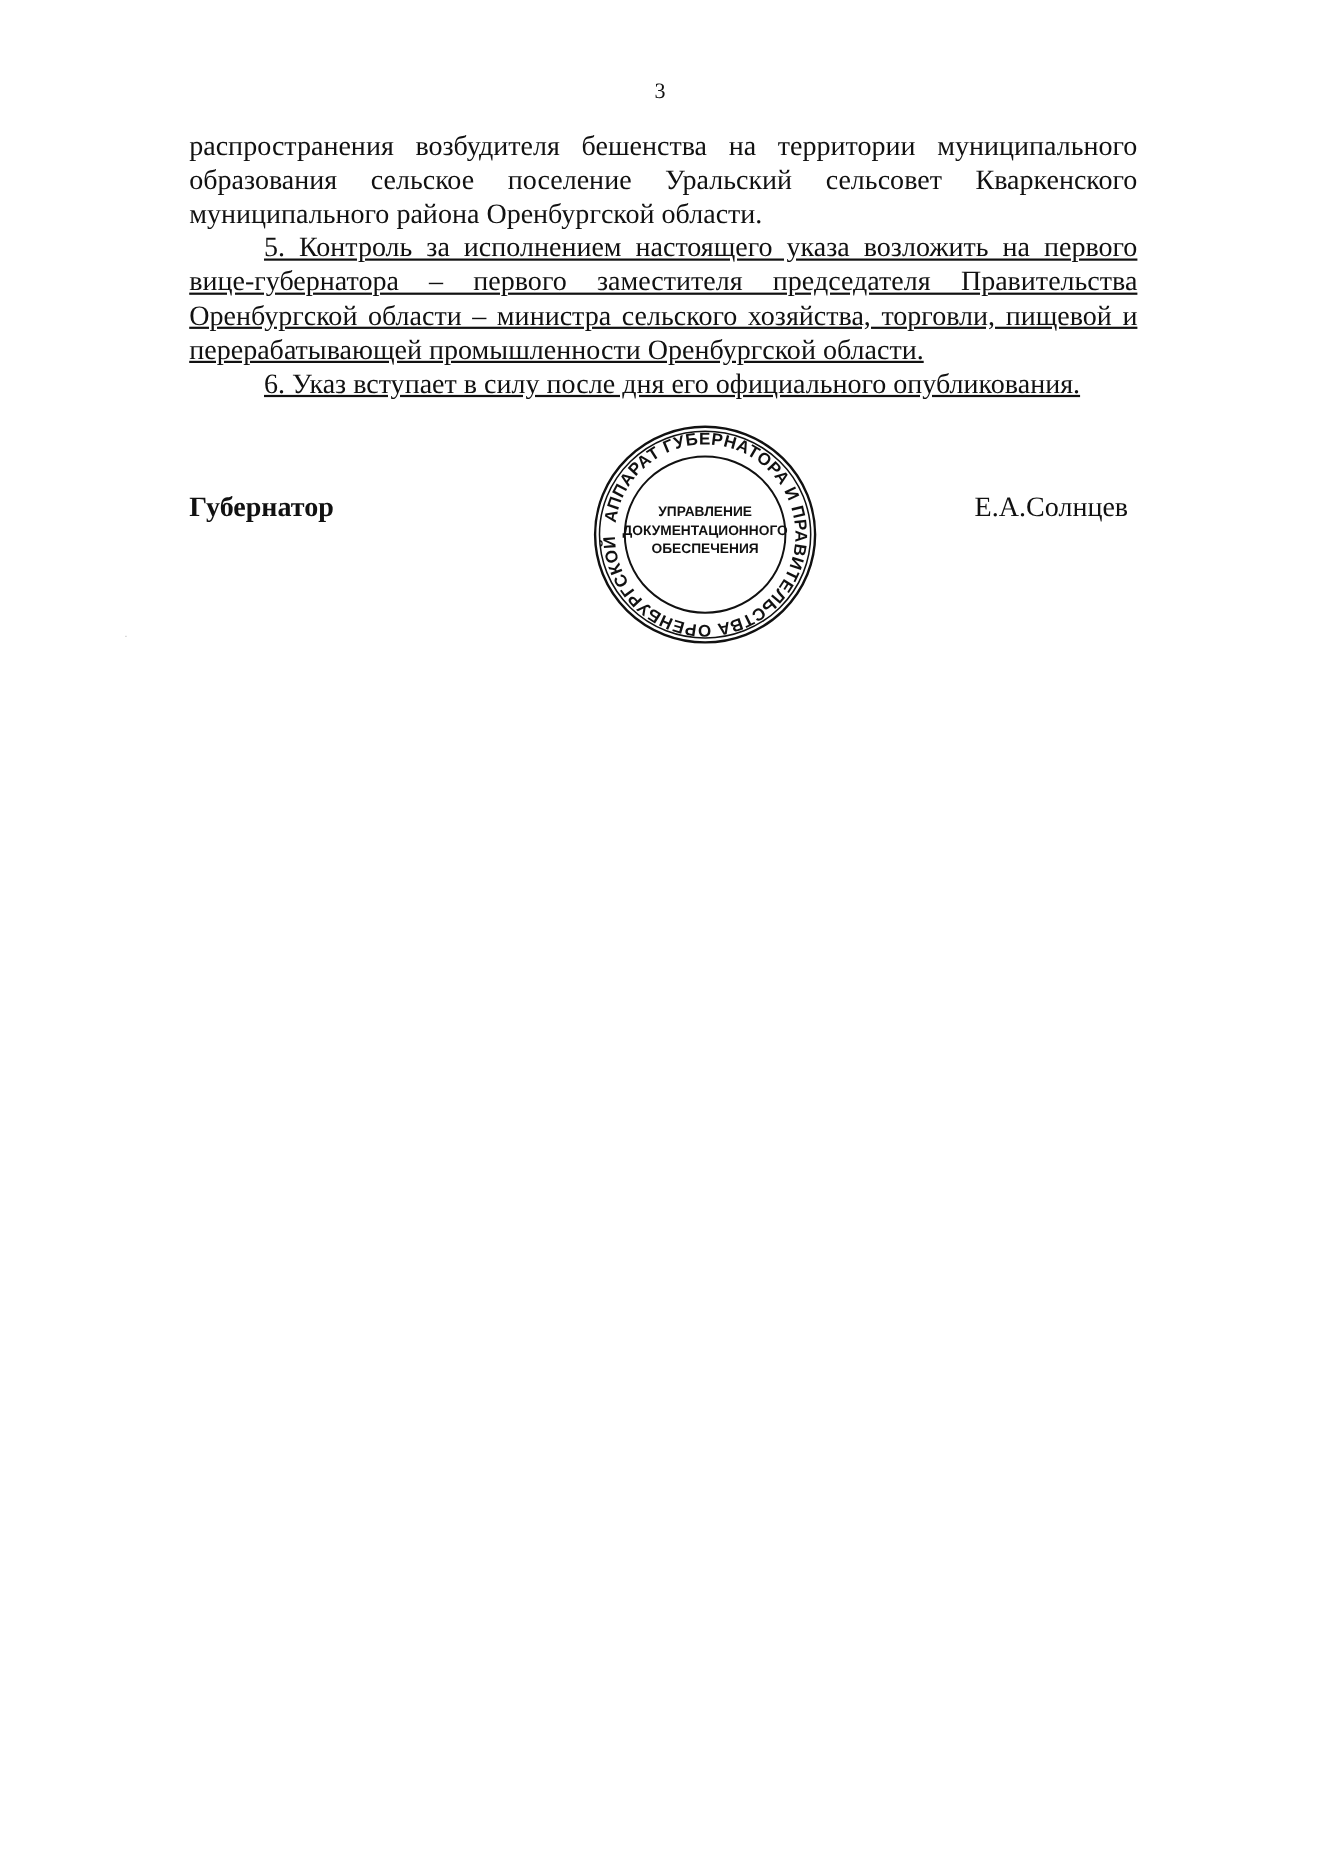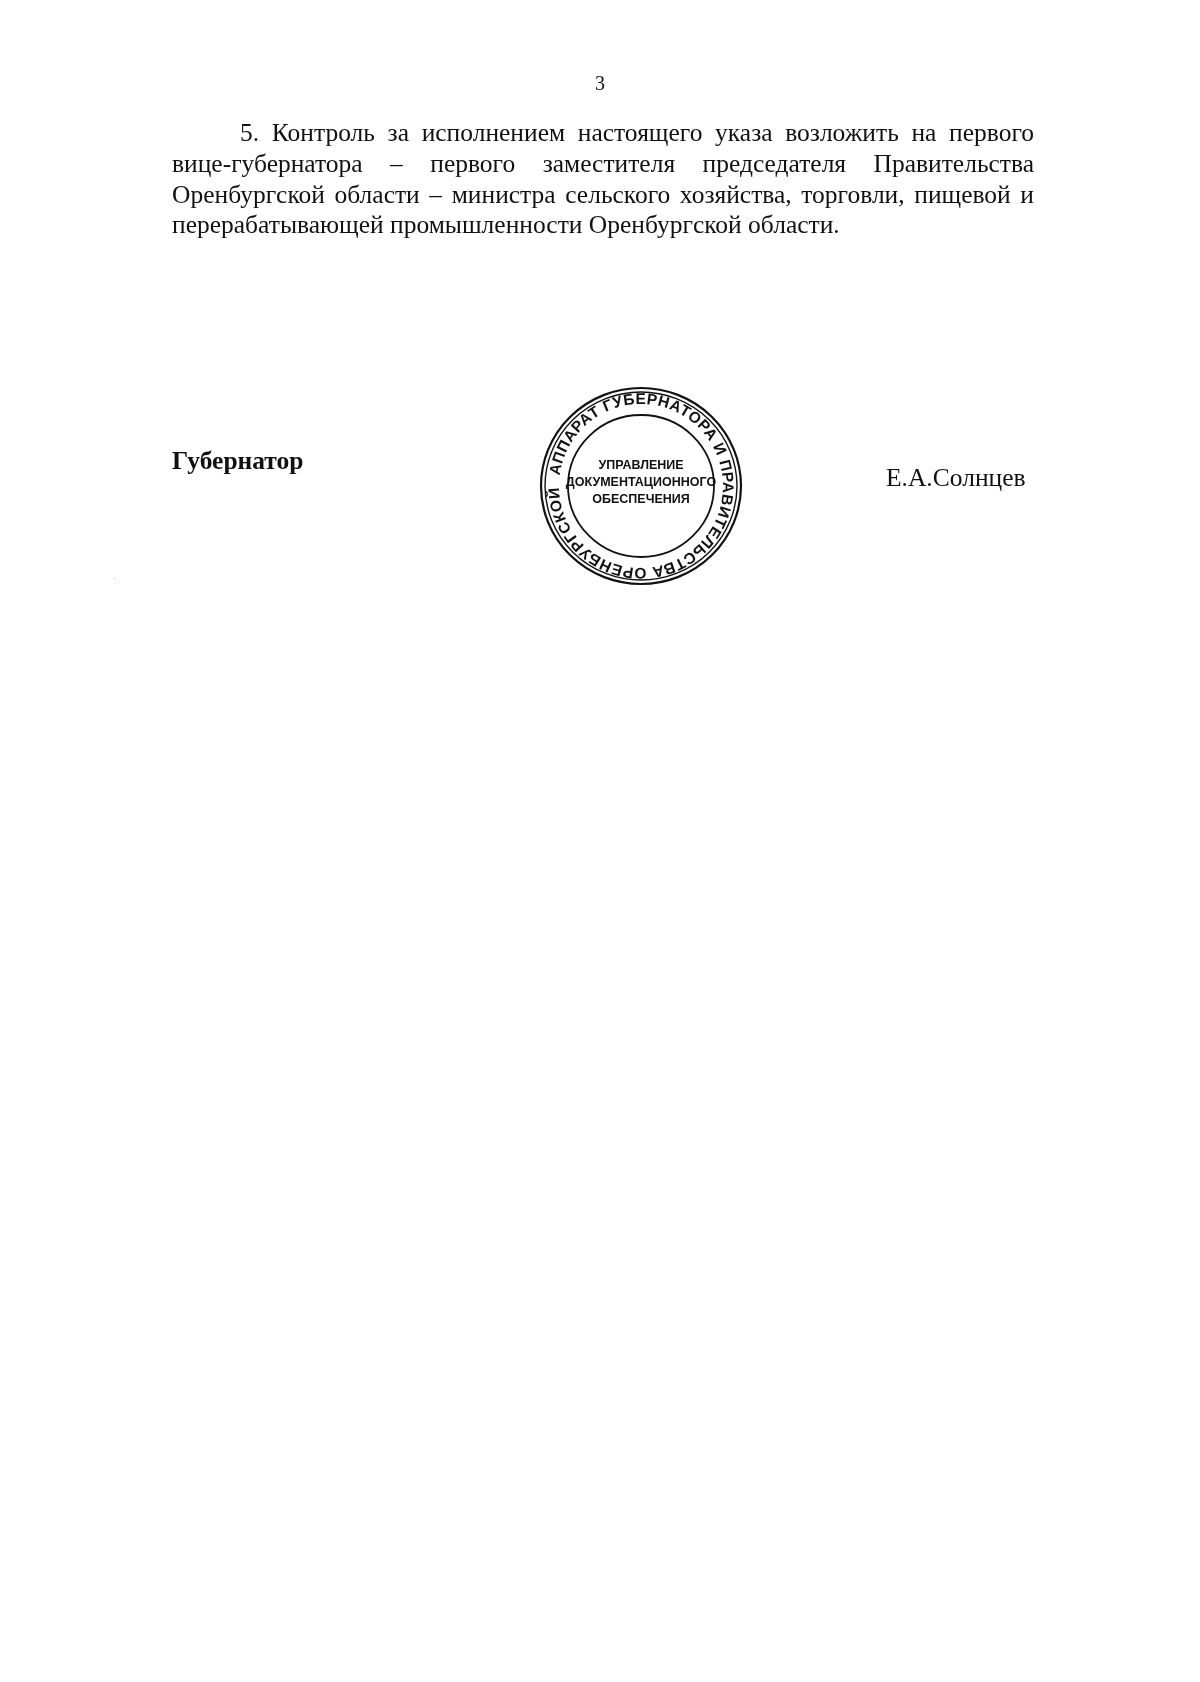--- a/index.html
+++ b/index.html
@@ -1,34 +1,36 @@
 <!DOCTYPE html>
 <html><head>
 <meta charset="utf-8">
 <style>
   html, body { margin:0; padding:0; background:#ffffff; }
   body { width:1200px; height:1682px; position:relative; overflow:hidden;
          font-family:"Liberation Serif", "DejaVu Serif", serif; color:#111; }
   .page-number { position:absolute; left:0; width:1200px; top:72px; text-align:center; font-size:20px; }
   .body-text { position:absolute; left:172px; width:862px; top:118px; font-size:25.5px; line-height:30.8px; }
   .para { margin:0; text-align:justify; text-align-last:left; }
-  .para.indent { text-indent:68px; }
+  .para.indent { text-indent:68px;text-decoration:underline; }
   .sign-left { position:absolute; left:172px; top:446px; font-size:25.5px;font-weight:bold; }
-  .sign-right { position:absolute; left:886px; top:463px; font-size:25.5px; }
+  .sign-right { position:absolute; left:886px; top:446px; font-size:25.5px; }
   .stamp { position:absolute; left:538px; top:385px; width:206px; height:203px; }
   .speck { position:absolute; left:114px; top:578px; width:1px; height:1px; background:#bbb; }
 </style>
 </head>
 <body>
 
 <div>
   <div class="page-number">3</div>
 
   <div class="body-text">
+    <p class="para">распространения возбудителя бешенства на территории муниципального образования сельское поселение Уральский сельсовет Кваркенского муниципального района Оренбургской области.</p>
     <p class="para indent">5. Контроль за исполнением настоящего указа возложить на первого вице-губернатора – первого заместителя председателя Правительства Оренбургской области – министра сельского хозяйства, торговли, пищевой и перерабатывающей промышленности Оренбургской области.</p>
+    <p class="para indent">6. Указ вступает в силу после дня его официального опубликования.</p>
   </div>
 
   <div class="sign-left">Губернатор</div>
   <div class="sign-right">Е.А.Солнцев</div>
 
   <div class="stamp">
     <svg width="206" height="203" viewBox="0 0 206 203">
       <defs>
         <path id="sealArc" d="M 103,101 m -82,0 a 82,82 0 1,1 164,0 a 82,82 0 1,1 -164,0"></path>
       </defs>

